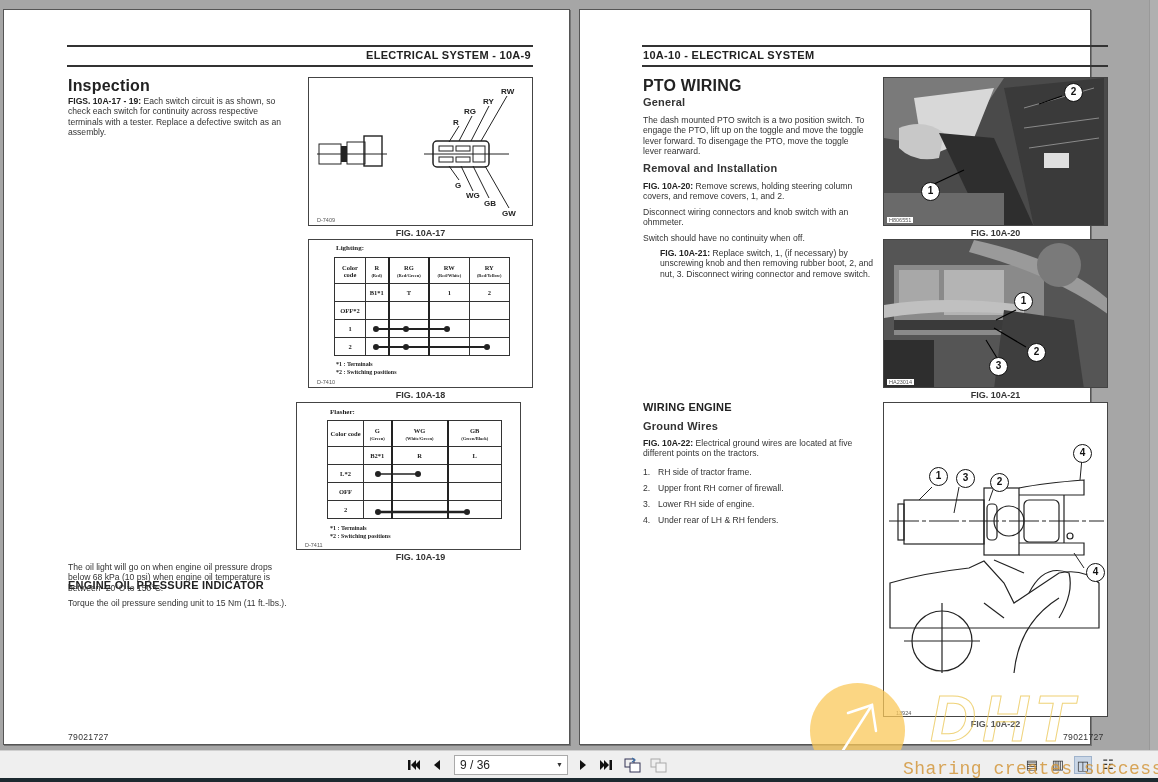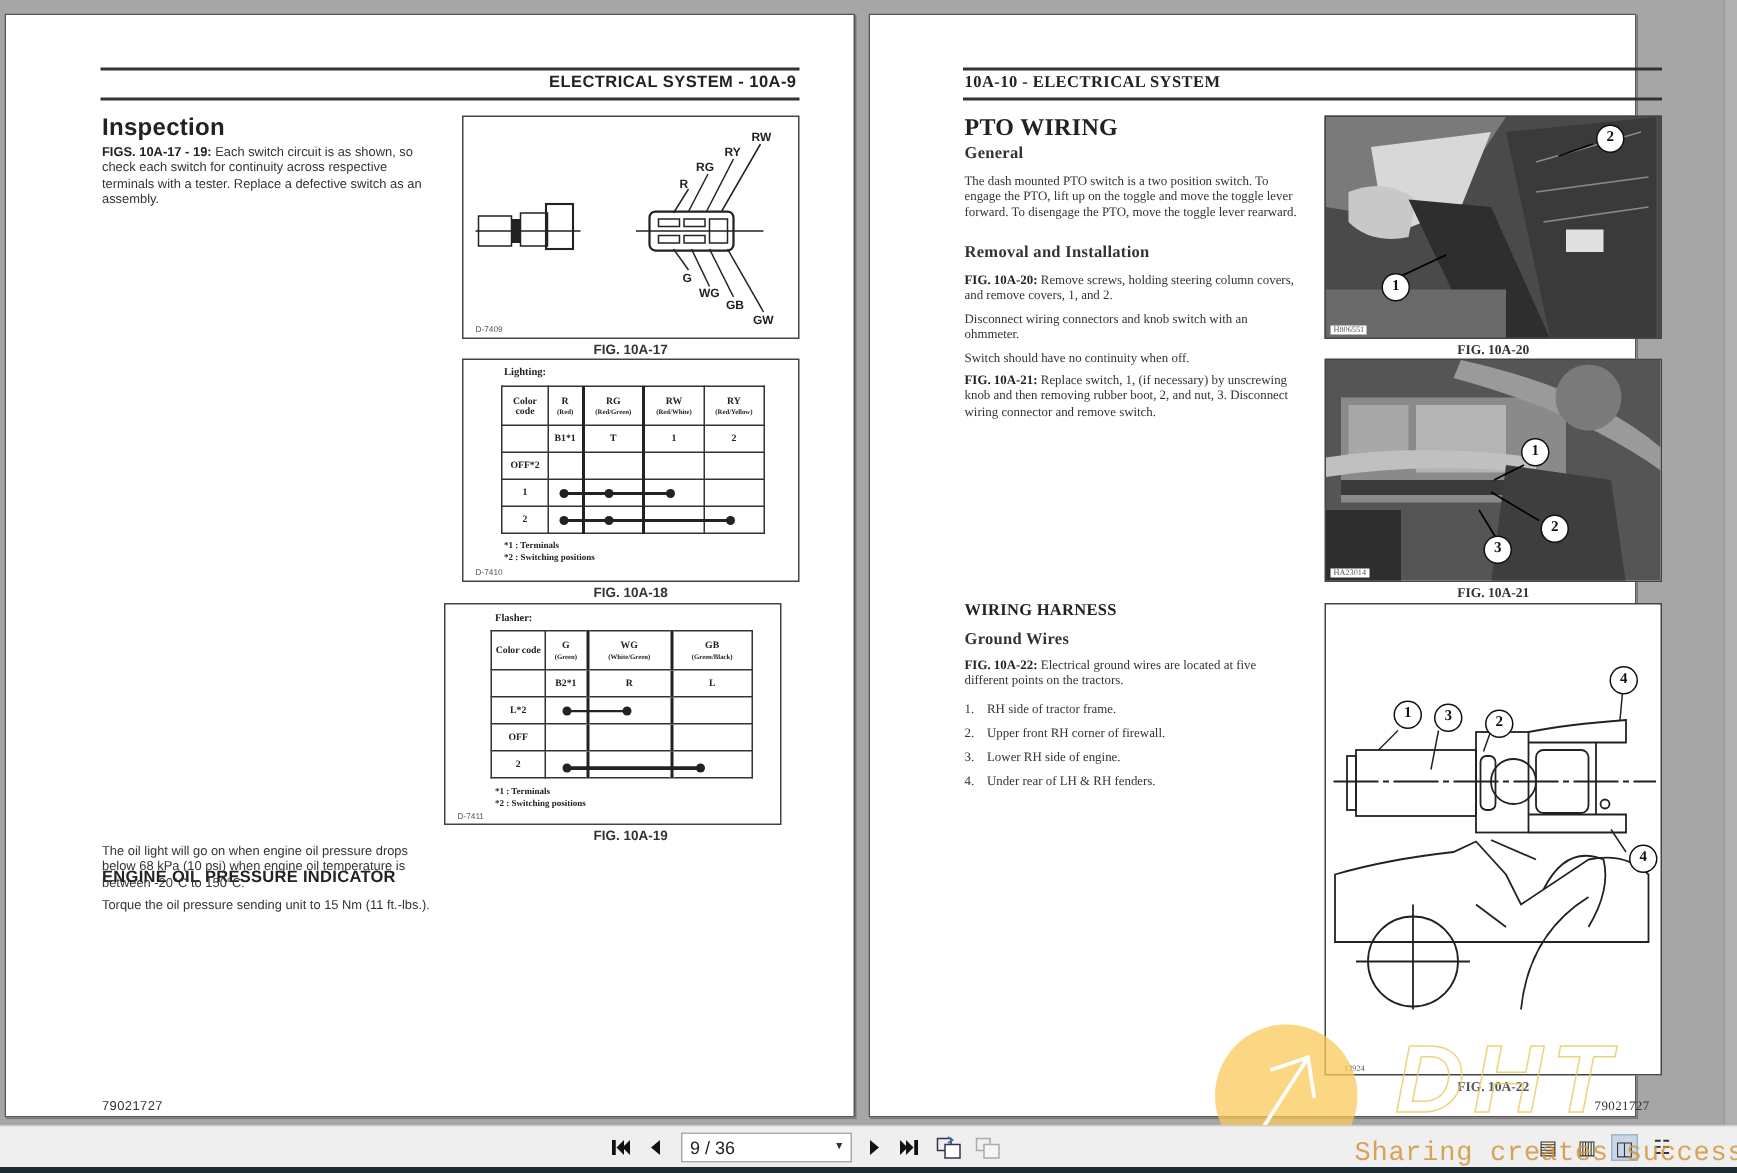--- a/index.html
+++ b/index.html
@@ -1,20 +1,20 @@
 <!DOCTYPE html>
 <html><head>
 <meta charset="utf-8">
 <style>
   * { box-sizing: border-box; margin: 0; padding: 0; }
   html, body { width: 1158px; height: 782px; overflow: hidden; background: #a9a9a9; font-family: "Liberation Sans", sans-serif; color: #222; }
   .viewer { position: absolute; left: 0; top: 0; width: 1158px; height: 750px; background: #a6a6a6; }
   .page { position: absolute; top: 9px; height: 736px; background: #fff; border: 1px solid #555; box-shadow: 1px 1px 0 #777; }
   .page-left { left: 3px; width: 567px; }
-  .page-right { left: 579px; width: 512px; font-family: Liberation Serif, serif; }
+  .page-right { left: 579px; width: 512px; }
 
   .rule { position: absolute; height: 2px; background: #333; }
   .hdr { position: absolute; font-weight: bold; font-size: 11px; letter-spacing: 0.3px; color: #222; }
   .h2 { position: absolute; font-weight: bold; font-size: 16px; color: #222; letter-spacing: 0.2px; }
   .h3 { position: absolute; font-weight: bold; font-size: 11px; color: #333; letter-spacing: 0.2px; }
   .p { position: absolute; font-size: 8.6px; line-height: 10.4px; color: #333; }
   .p b { color: #222; }
   .fig { position: absolute; border: 1px solid #444; background: #fff; overflow: hidden; }
   .fig-cap { position: absolute; font-size: 9px; font-weight: bold; color: #333; text-align: center; }
   .fig-id { position: absolute; font-size: 5.5px; color: #555; }
@@ -218,25 +218,25 @@
 
     <div class="h2" style="left:63px; top:67px;">PTO WIRING</div>
     <div class="h3" style="left:63px; top:86px;">General</div>
     <div class="p" style="left:63px; top:105px; width:226px;">The dash mounted PTO switch is a two position switch. To engage the PTO, lift up on the toggle and move the toggle lever forward. To disengage the PTO, move the toggle lever rearward.</div>
     <div class="h3" style="left:63px; top:152px;">Removal and Installation</div>
     <div class="p" style="left:63px; top:171px; width:226px;">
       <b>FIG. 10A-20:</b> <span>Remove screws, holding steering column covers, and remove covers, 1, and 2.</span>
     </div>
     <div class="p" style="left:63px; top:197px; width:226px;">Disconnect wiring connectors and knob switch with an ohmmeter.</div>
     <div class="p" style="left:63px; top:223px; width:226px;">Switch should have no continuity when off.</div>
-    <div class="p" style="left:63px; top:238px; width:226px;">
+    <div class="p" style="left:80px; top:238px; width:226px;">
       <b>FIG. 10A-21:</b> <span>Replace switch, 1, (if necessary) by unscrewing knob and then removing rubber boot, 2, and nut, 3. Disconnect wiring connector and remove switch.</span>
     </div>
 
-    <div class="h2" style="left:63px; top:391px; font-size:11px;">WIRING HARNESS</div>
+    <div class="h2" style="left:63px; top:391px; font-size:11px;">WIRING ENGINE</div>
     <div class="h3" style="left:63px; top:410px;">Ground Wires</div>
     <div class="p" style="left:63px; top:428px; width:226px;">
       <b>FIG. 10A-22:</b> <span>Electrical ground wires are located at five different points on the tractors.</span>
     </div>
     <div class="p" style="left:63px; top:454px; width:226px; line-height:16px;">
       <div><span style="display:inline-block;width:15px">1.</span><span>RH side of tractor frame.</span></div>
       <div><span style="display:inline-block;width:15px">2.</span><span>Upper front RH corner of firewall.</span></div>
       <div><span style="display:inline-block;width:15px">3.</span><span>Lower RH side of engine.</span></div>
       <div><span style="display:inline-block;width:15px">4.</span><span>Under rear of LH &amp; RH fenders.</span></div>
     </div>

